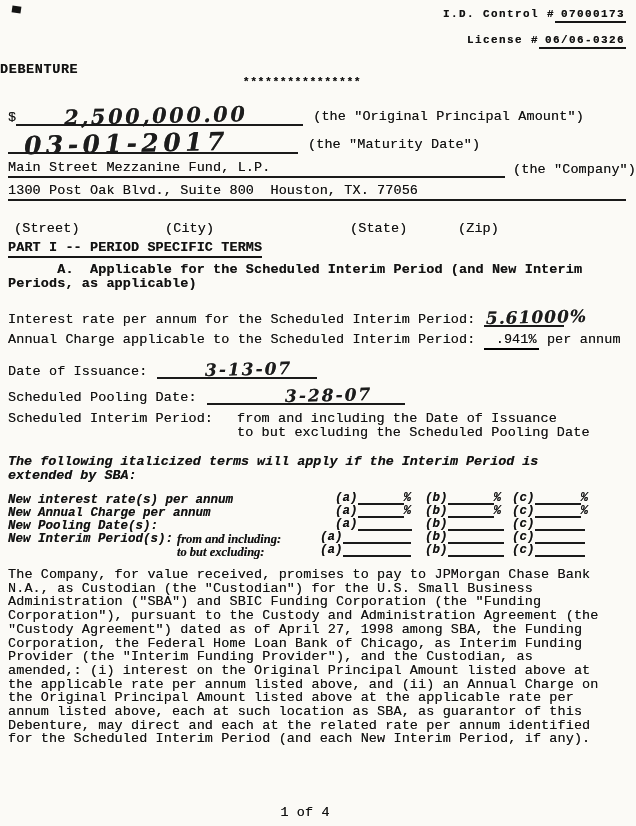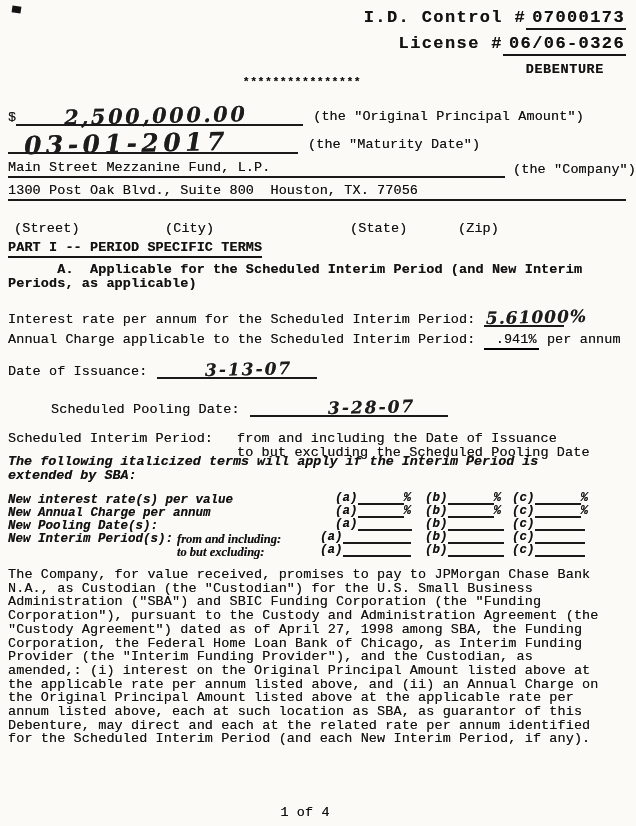--- a/index.html
+++ b/index.html
@@ -11,21 +11,21 @@
     color:#121212;
   }
   .doc{ text-shadow:0 0 .45px rgba(10,10,10,.6); }
   .abs{ position:absolute; }
   .pre{ white-space:pre; }
   .bold{ font-weight:bold; }
   .flexend{ display:flex; align-items:flex-end; }
   
   .t{ font-size:13.5px; line-height:13.7px; letter-spacing:.1px; }
   
-  .hdr{ font-size:17px; letter-spacing:1.4px; font-weight:bold; }
+  .hdr{ font-size:11px; letter-spacing:1.4px; font-weight:bold; }
   .hdr .uval{ border-bottom:2px solid #161616; padding:0 1px 1px 6px; }
   
   .blankline{ border-bottom:2px solid #1a1a1a; position:relative; }
   .typedblank{ border-bottom:2px solid #000000; white-space:pre; padding:0 2px 1px 12px; }
   
   .hand{
     font-family:"DejaVu Serif",serif; font-style:italic; font-weight:bold;
     color:#1c1c1c; white-space:nowrap; position:absolute;
     transform:rotate(-1.2deg);
   }
@@ -47,21 +47,21 @@
 
 <div class="speck"></div>
 
 <div class="abs hdr" style="top:8px; right:10px;">
   <span>I.D. Control #</span><span class="uval">07000173</span>
 </div>
 <div class="abs hdr" style="top:34px; right:10px;">
   <span>License #</span><span class="uval">06/06-0326</span>
 </div>
 
-<div class="abs t bold" style="top:63px; left:0; width:604px; text-align:right; letter-spacing:.6px;">DEBENTURE</div>
+<div class="abs t bold" style="top:63px; left:0; width:604px; text-align:left; letter-spacing:.6px;">DEBENTURE</div>
 <div class="abs bold" style="top:75px; left:0; width:604px; text-align:center; font-size:11.5px; letter-spacing:.5px;">****************</div>
 
 <div class="abs t flexend" style="top:100px; left:8px;">
   <span style="margin-bottom:1px;">$</span>
   <span class="blankline" style="width:287px; height:24px;">
     <span class="hand" style="left:48px; bottom:1px; font-size:21px; letter-spacing:2.5px;">2,500,000.00</span>
   </span>
   <span class="pre" style="margin-left:10px; margin-bottom:2px;">(the "Original Principal Amount")</span>
 </div>
 
@@ -109,39 +109,39 @@
   <span class="pre">Annual Charge applicable to the Scheduled Interim Period: </span><span class="typedblank">.941%</span><span class="pre"> per annum</span>
 </div>
 
 <div class="abs t flexend" style="top:357px; left:8px;">
   <span>Date of Issuance:</span>
   <span class="blankline" style="width:160px; height:20px; margin-left:10px;">
     <span class="hand" style="left:48px; bottom:0; font-size:17px; letter-spacing:2px;">3-13-07</span>
   </span>
 </div>
 
-<div class="abs t flexend" style="top:395px; left:8px;margin-left:43px;">
+<div class="abs t flexend" style="top:383px; left:8px;">
   <span>Scheduled Pooling Date:</span>
   <span class="blankline" style="width:198px; height:20px; margin-left:10px;">
     <span class="hand" style="left:78px; bottom:0; font-size:17px; letter-spacing:2px;">3-28-07</span>
   </span>
 </div>
 
-<div class="abs t" style="top:432px; left:8px; display:flex;">
+<div class="abs t" style="top:412px; left:8px; display:flex;">
   <span style="width:229px; flex:none;">Scheduled Interim Period:</span>
   <span class="pre">from and including the Date of Issuance
 to but excluding the Scheduled Pooling Date</span>
 </div>
 
 <div class="abs ital pre" style="top:455px; left:8px; font-size:13.4px; line-height:14px;">The following italicized terms will apply if the Interim Period is
 extended by SBA:</div>
 
 <div class="abs" style="top:494px; left:8px; width:620px;">
   <div class="trow">
-    <span class="lbl">New interest rate(s) per value</span>
+    <span class="lbl">New interest rate(s) per annum</span>
     <span class="cell ca">
         <i>(a)</i>
         <i class="bl w46"></i>
         <i>%</i>
       </span>
     <span class="cell cb">
         <i>(b)</i>
         <i class="bl w46"></i>
         <i>%</i>
       </span>

